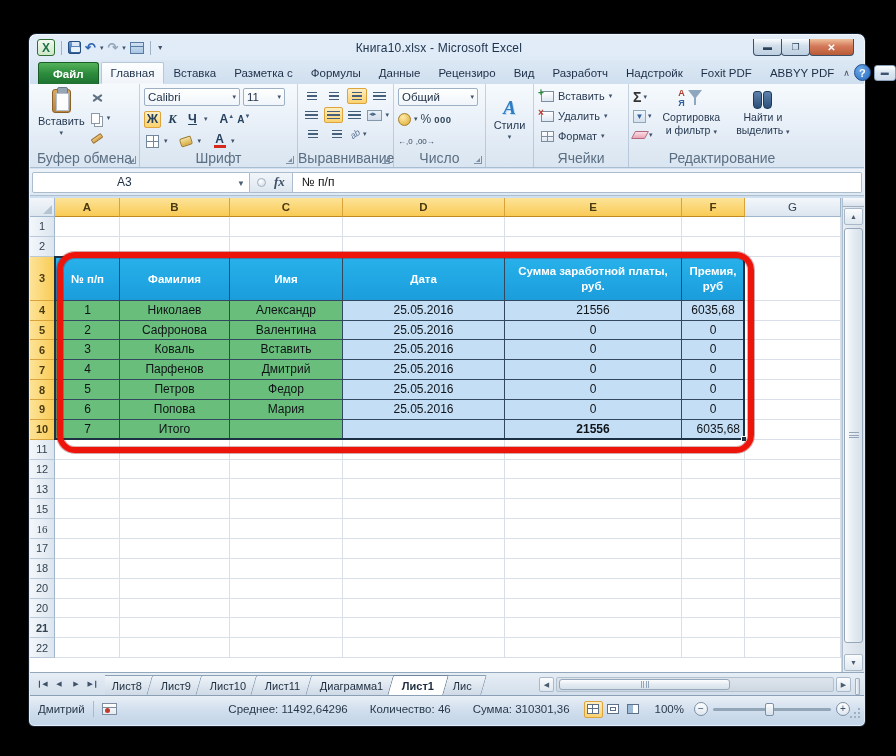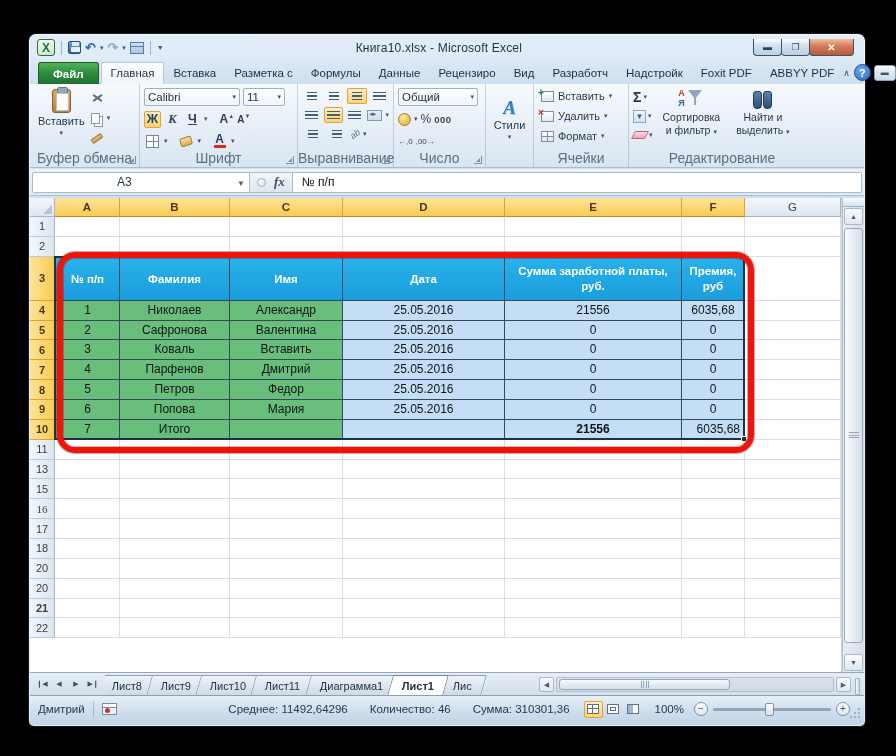--- a/index.html
+++ b/index.html
@@ -615,20 +615,30 @@
         <div class="rn">11</div>
         <div class="gc" style="width: 65px;"></div>
         <div class="gc" style="width: 110px;"></div>
         <div class="gc" style="width: 113px;"></div>
         <div class="gc" style="width: 162px;"></div>
         <div class="gc" style="width: 177px;"></div>
         <div class="gc" style="width: 63px;"></div>
         <div class="gc" style="width: 96px;"></div>
       </div>
       <div class="grow" style="height: 19.86px;">
+        <div class="rn">12</div>
+        <div class="gc" style="width: 65px;"></div>
+        <div class="gc" style="width: 110px;"></div>
+        <div class="gc" style="width: 113px;"></div>
+        <div class="gc" style="width: 162px;"></div>
+        <div class="gc" style="width: 177px;"></div>
+        <div class="gc" style="width: 63px;"></div>
+        <div class="gc" style="width: 96px;"></div>
+      </div>
+      <div class="grow" style="height: 19.86px;">
         <div class="rn">13</div>
         <div class="gc" style="width: 65px;"></div>
         <div class="gc" style="width: 110px;"></div>
         <div class="gc" style="width: 113px;"></div>
         <div class="gc" style="width: 162px;"></div>
         <div class="gc" style="width: 177px;"></div>
         <div class="gc" style="width: 63px;"></div>
         <div class="gc" style="width: 96px;"></div>
       </div>
       <div class="grow" style="height: 19.86px;">

